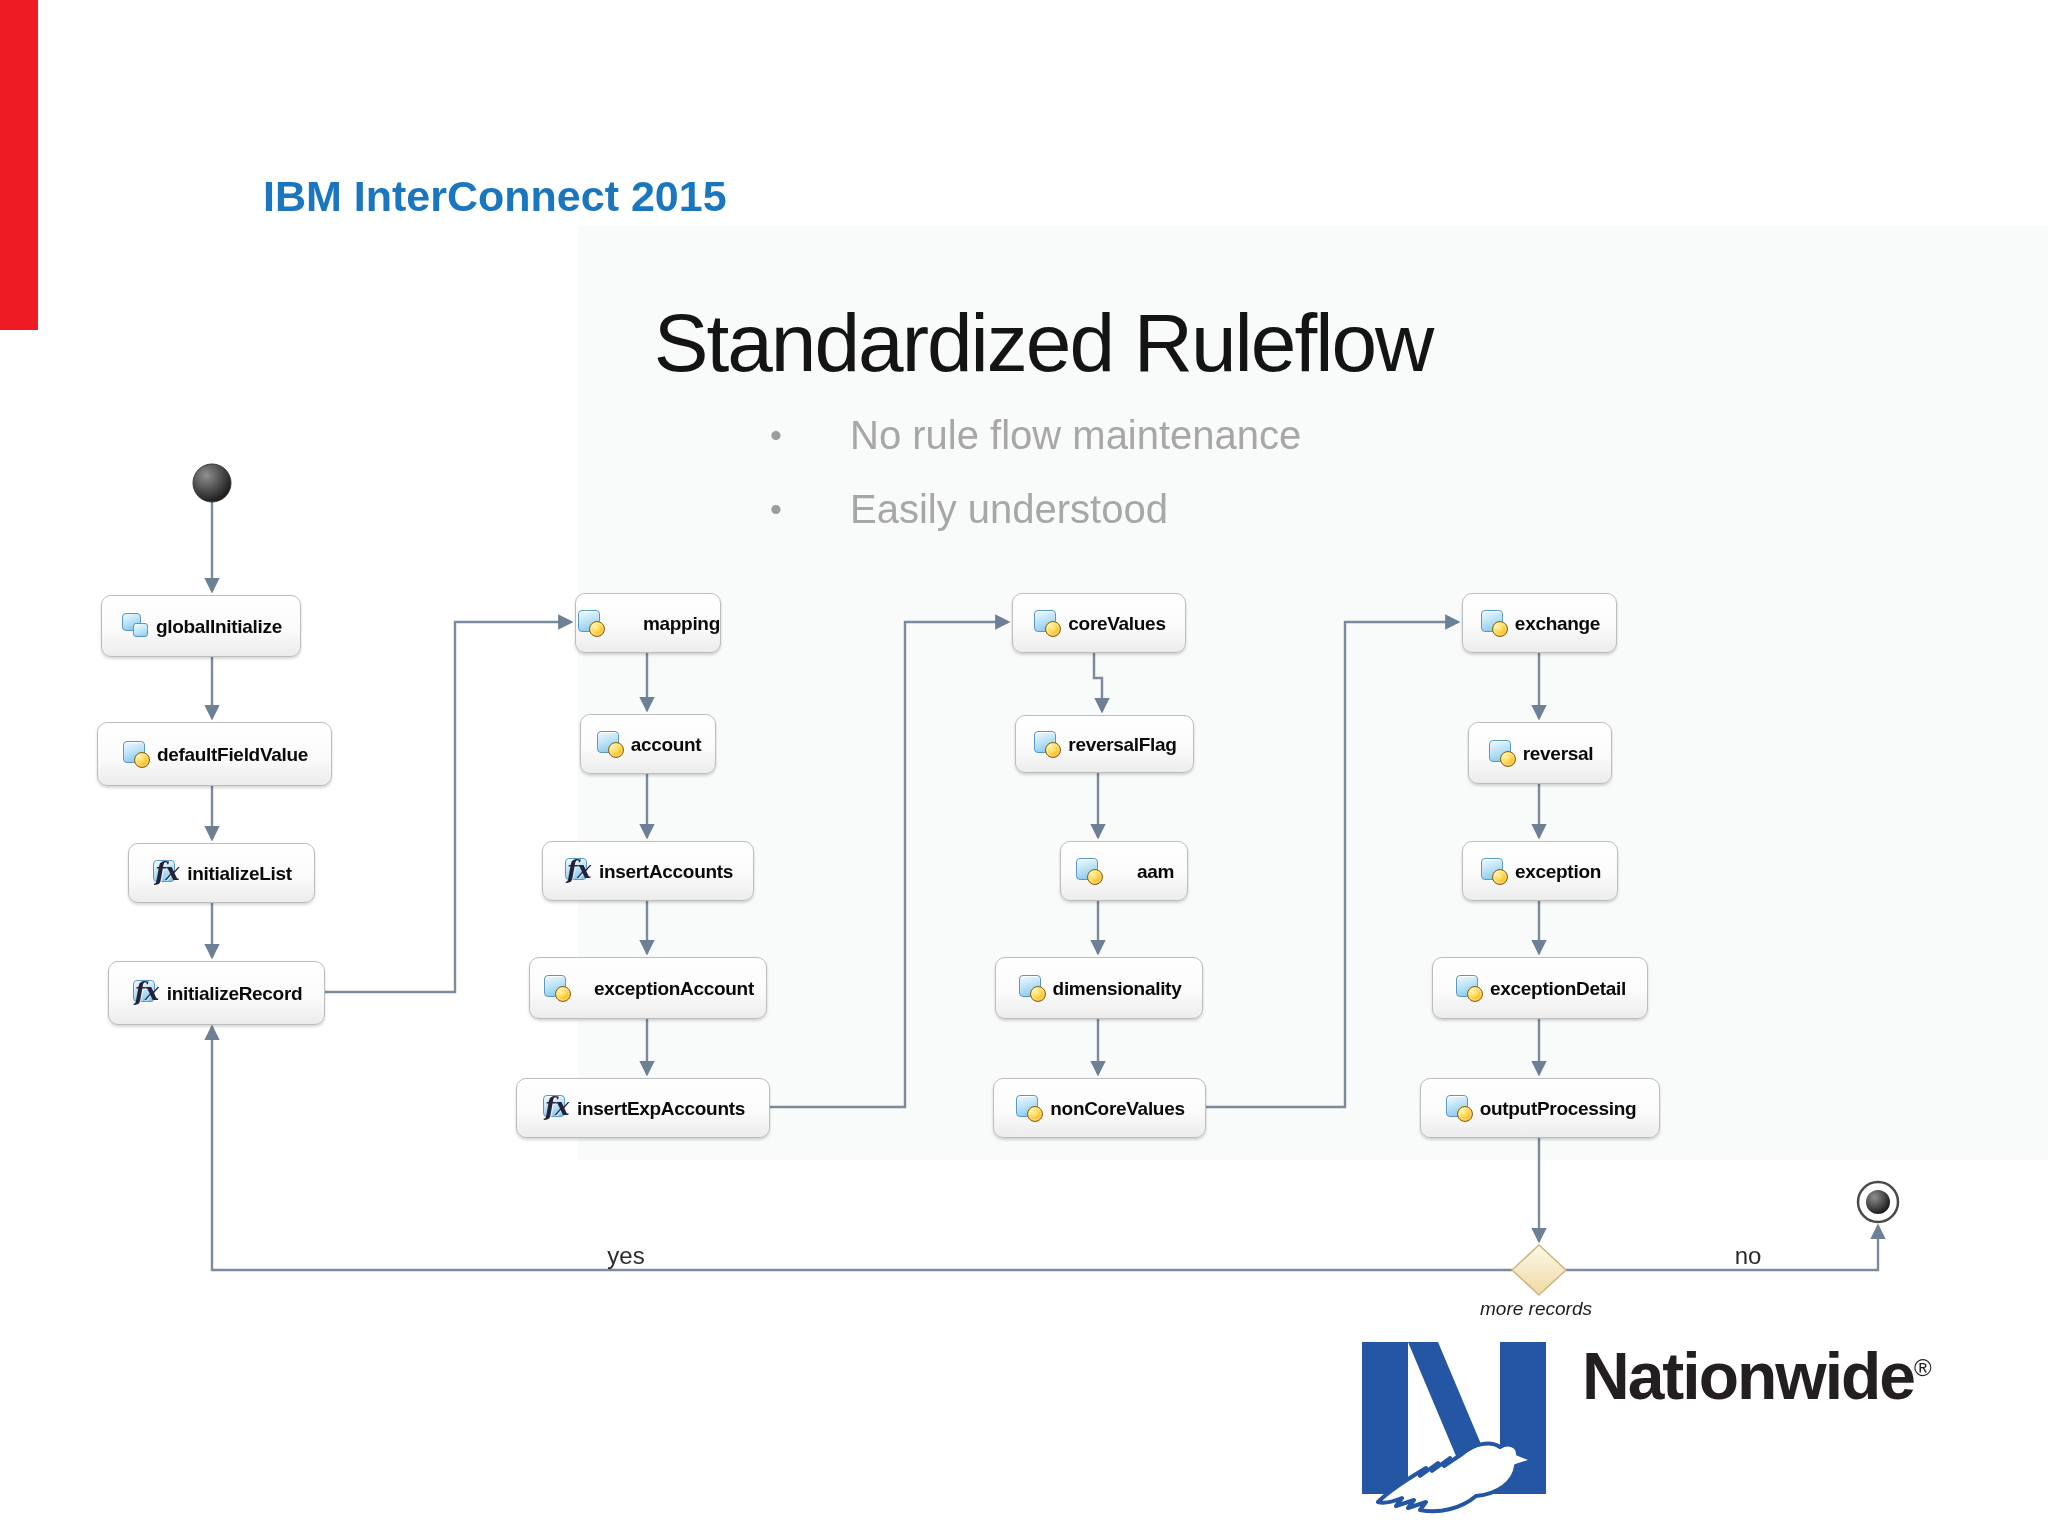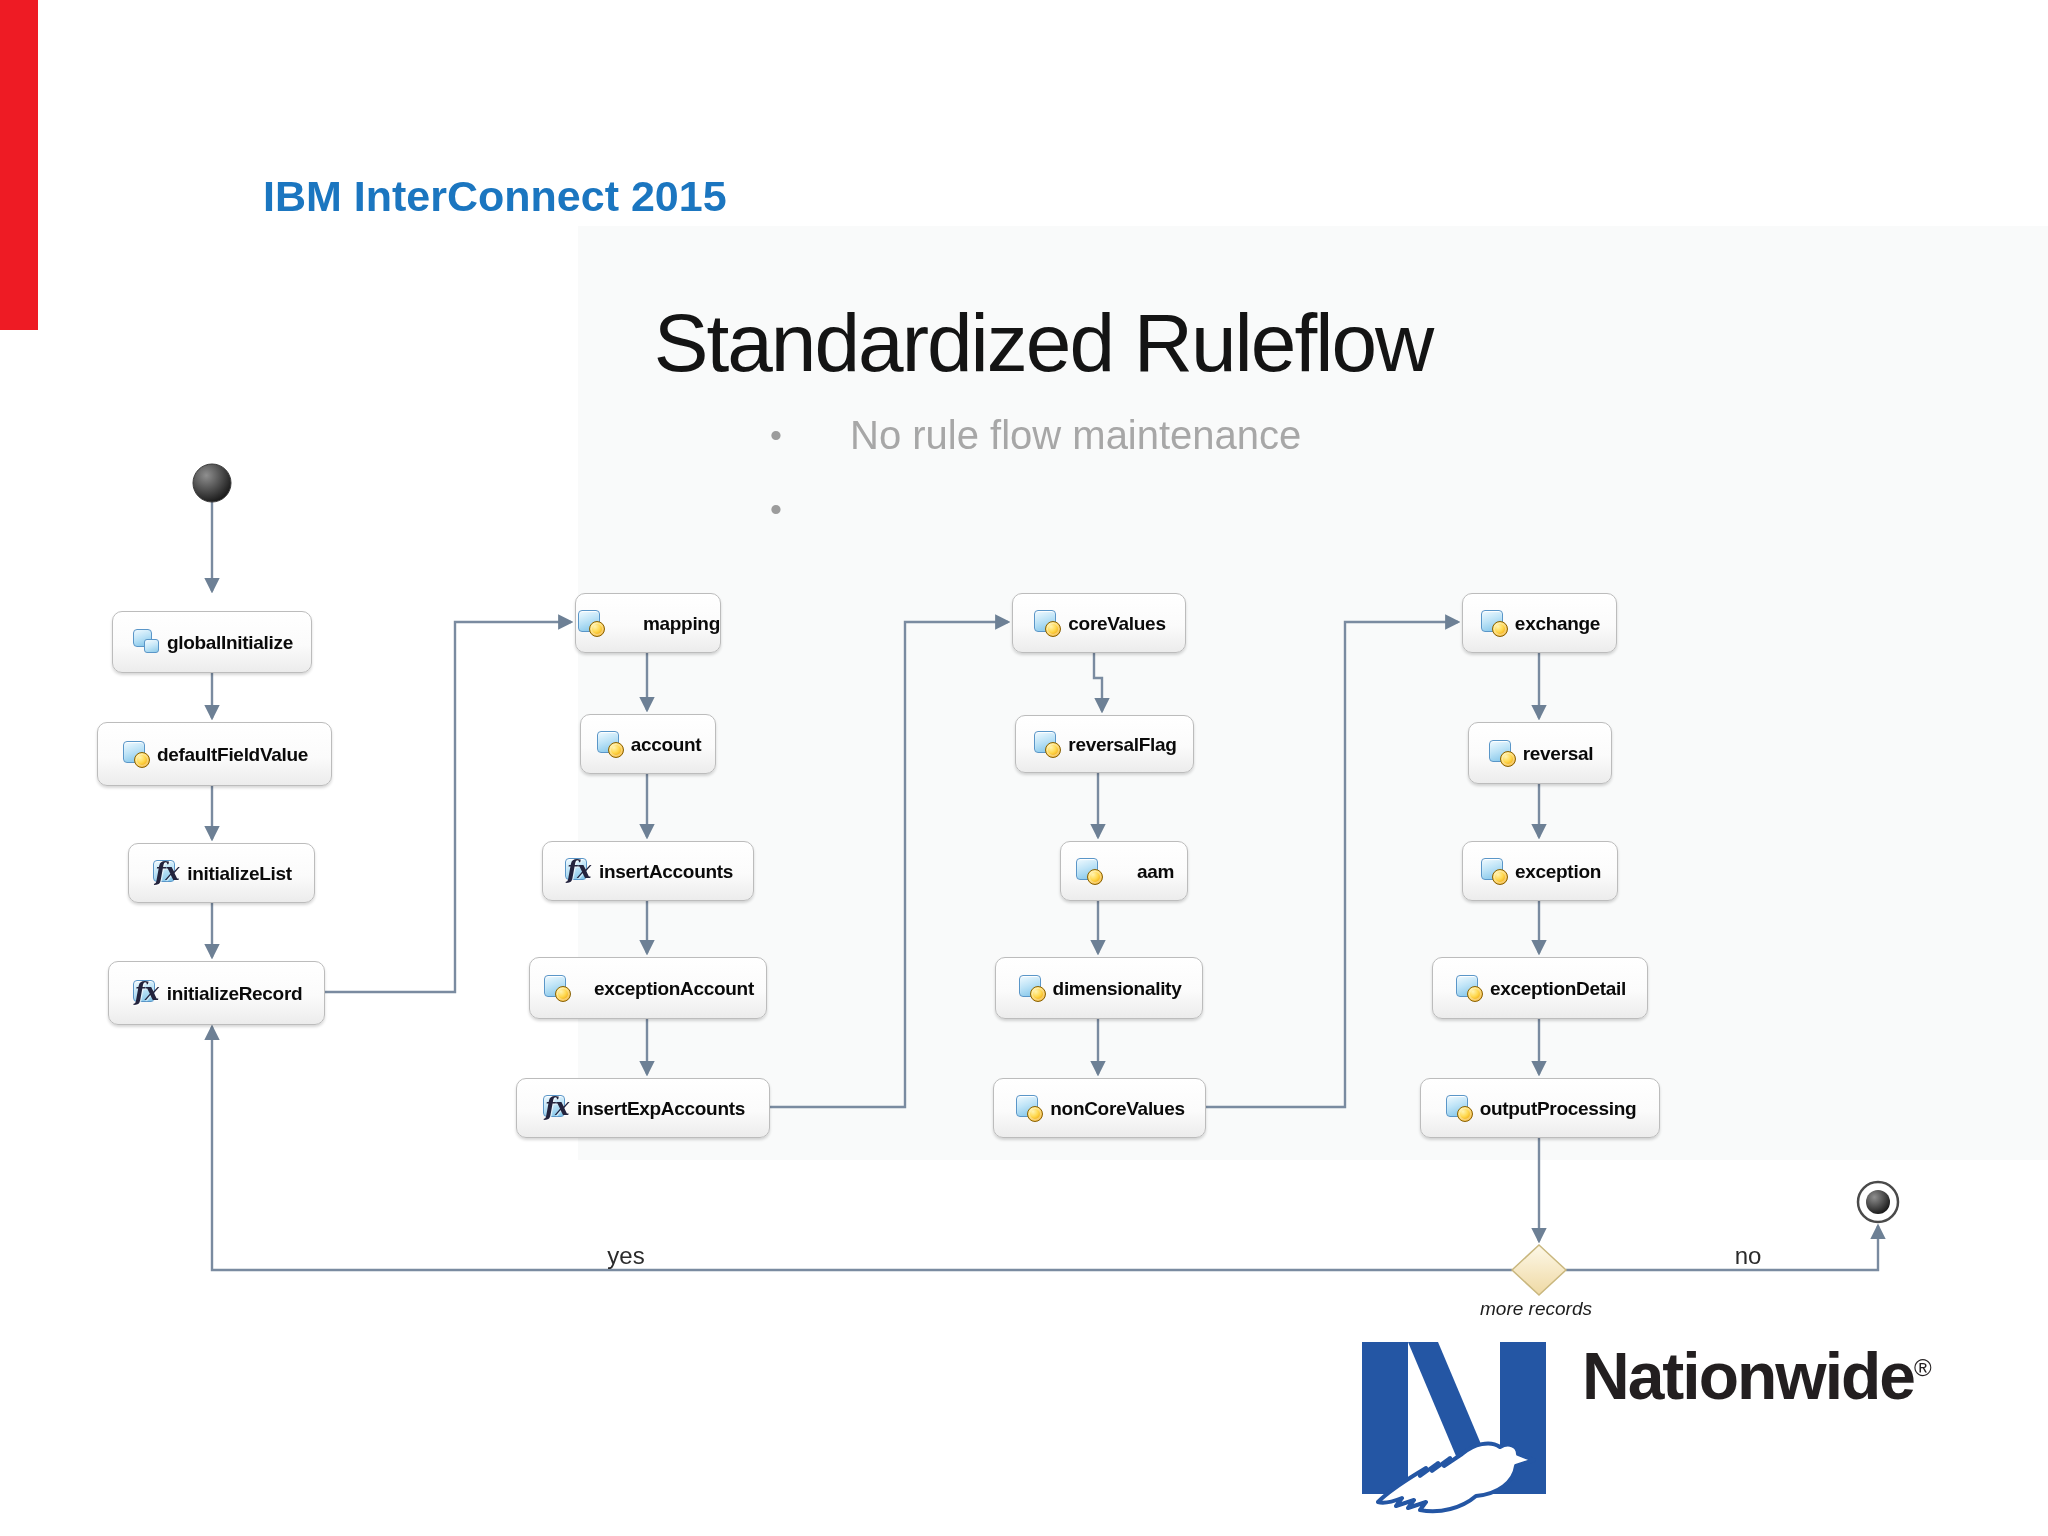--- a/index.html
+++ b/index.html
@@ -77,20 +77,21 @@
 
   <div class="slide-title">Standardized Ruleflow</div>
 
   <div class="bullets">
     <div class="bullet">
       <span class="dot"></span>
       <span>No rule flow maintenance</span>
     </div>
     <div class="bullet">
       <span class="dot"></span>
+      <span>Easily understood</span>
     </div>
   </div>
 
   <svg class="connectors" width="2048" height="1536" viewBox="0 0 2048 1536">
     <defs>
       <marker id="arr" viewBox="0 0 10 10" refX="8.4" refY="5" markerWidth="6.4" markerHeight="6.4" orient="auto-start-reverse">
         <path d="M0,0 L10,5 L0,10 z" fill="#6d8095"></path>
       </marker>
       <radialGradient id="startGrad" cx="35%" cy="30%" r="75%">
         <stop offset="0%" stop-color="#8f8f8f"></stop>
@@ -136,21 +137,21 @@
 
     <polygon points="1539,1245 1566,1270 1539,1295 1512,1270" fill="url(#diamondGrad)" stroke="#c9b77e" stroke-width="1.5"></polygon>
 
     <g>
       <circle cx="1878" cy="1202" r="20" fill="#ffffff" stroke="#4a4a4a" stroke-width="2.5"></circle>
       <circle cx="1878" cy="1202" r="12" fill="url(#startGrad)"></circle>
     </g>
   </svg>
 
   <div id="flow-canvas">
-      <div class="node" style="left: 112px; top: 595px; width: 198px; height: 60px; margin-top: 16px;">
+      <div class="node" style="left: 101px; top: 595px; width: 198px; height: 60px;">
         <span class="icon task">
           <span class="back"></span>
           <span class="front"></span>
         </span>
         <span class="label">globalInitialize</span>
       </div>
       <div class="node" style="left: 97px; top: 722px; width: 233px; height: 62px;">
         <span class="icon rule">
           <span class="sq"></span>
           <span class="coin"></span>

